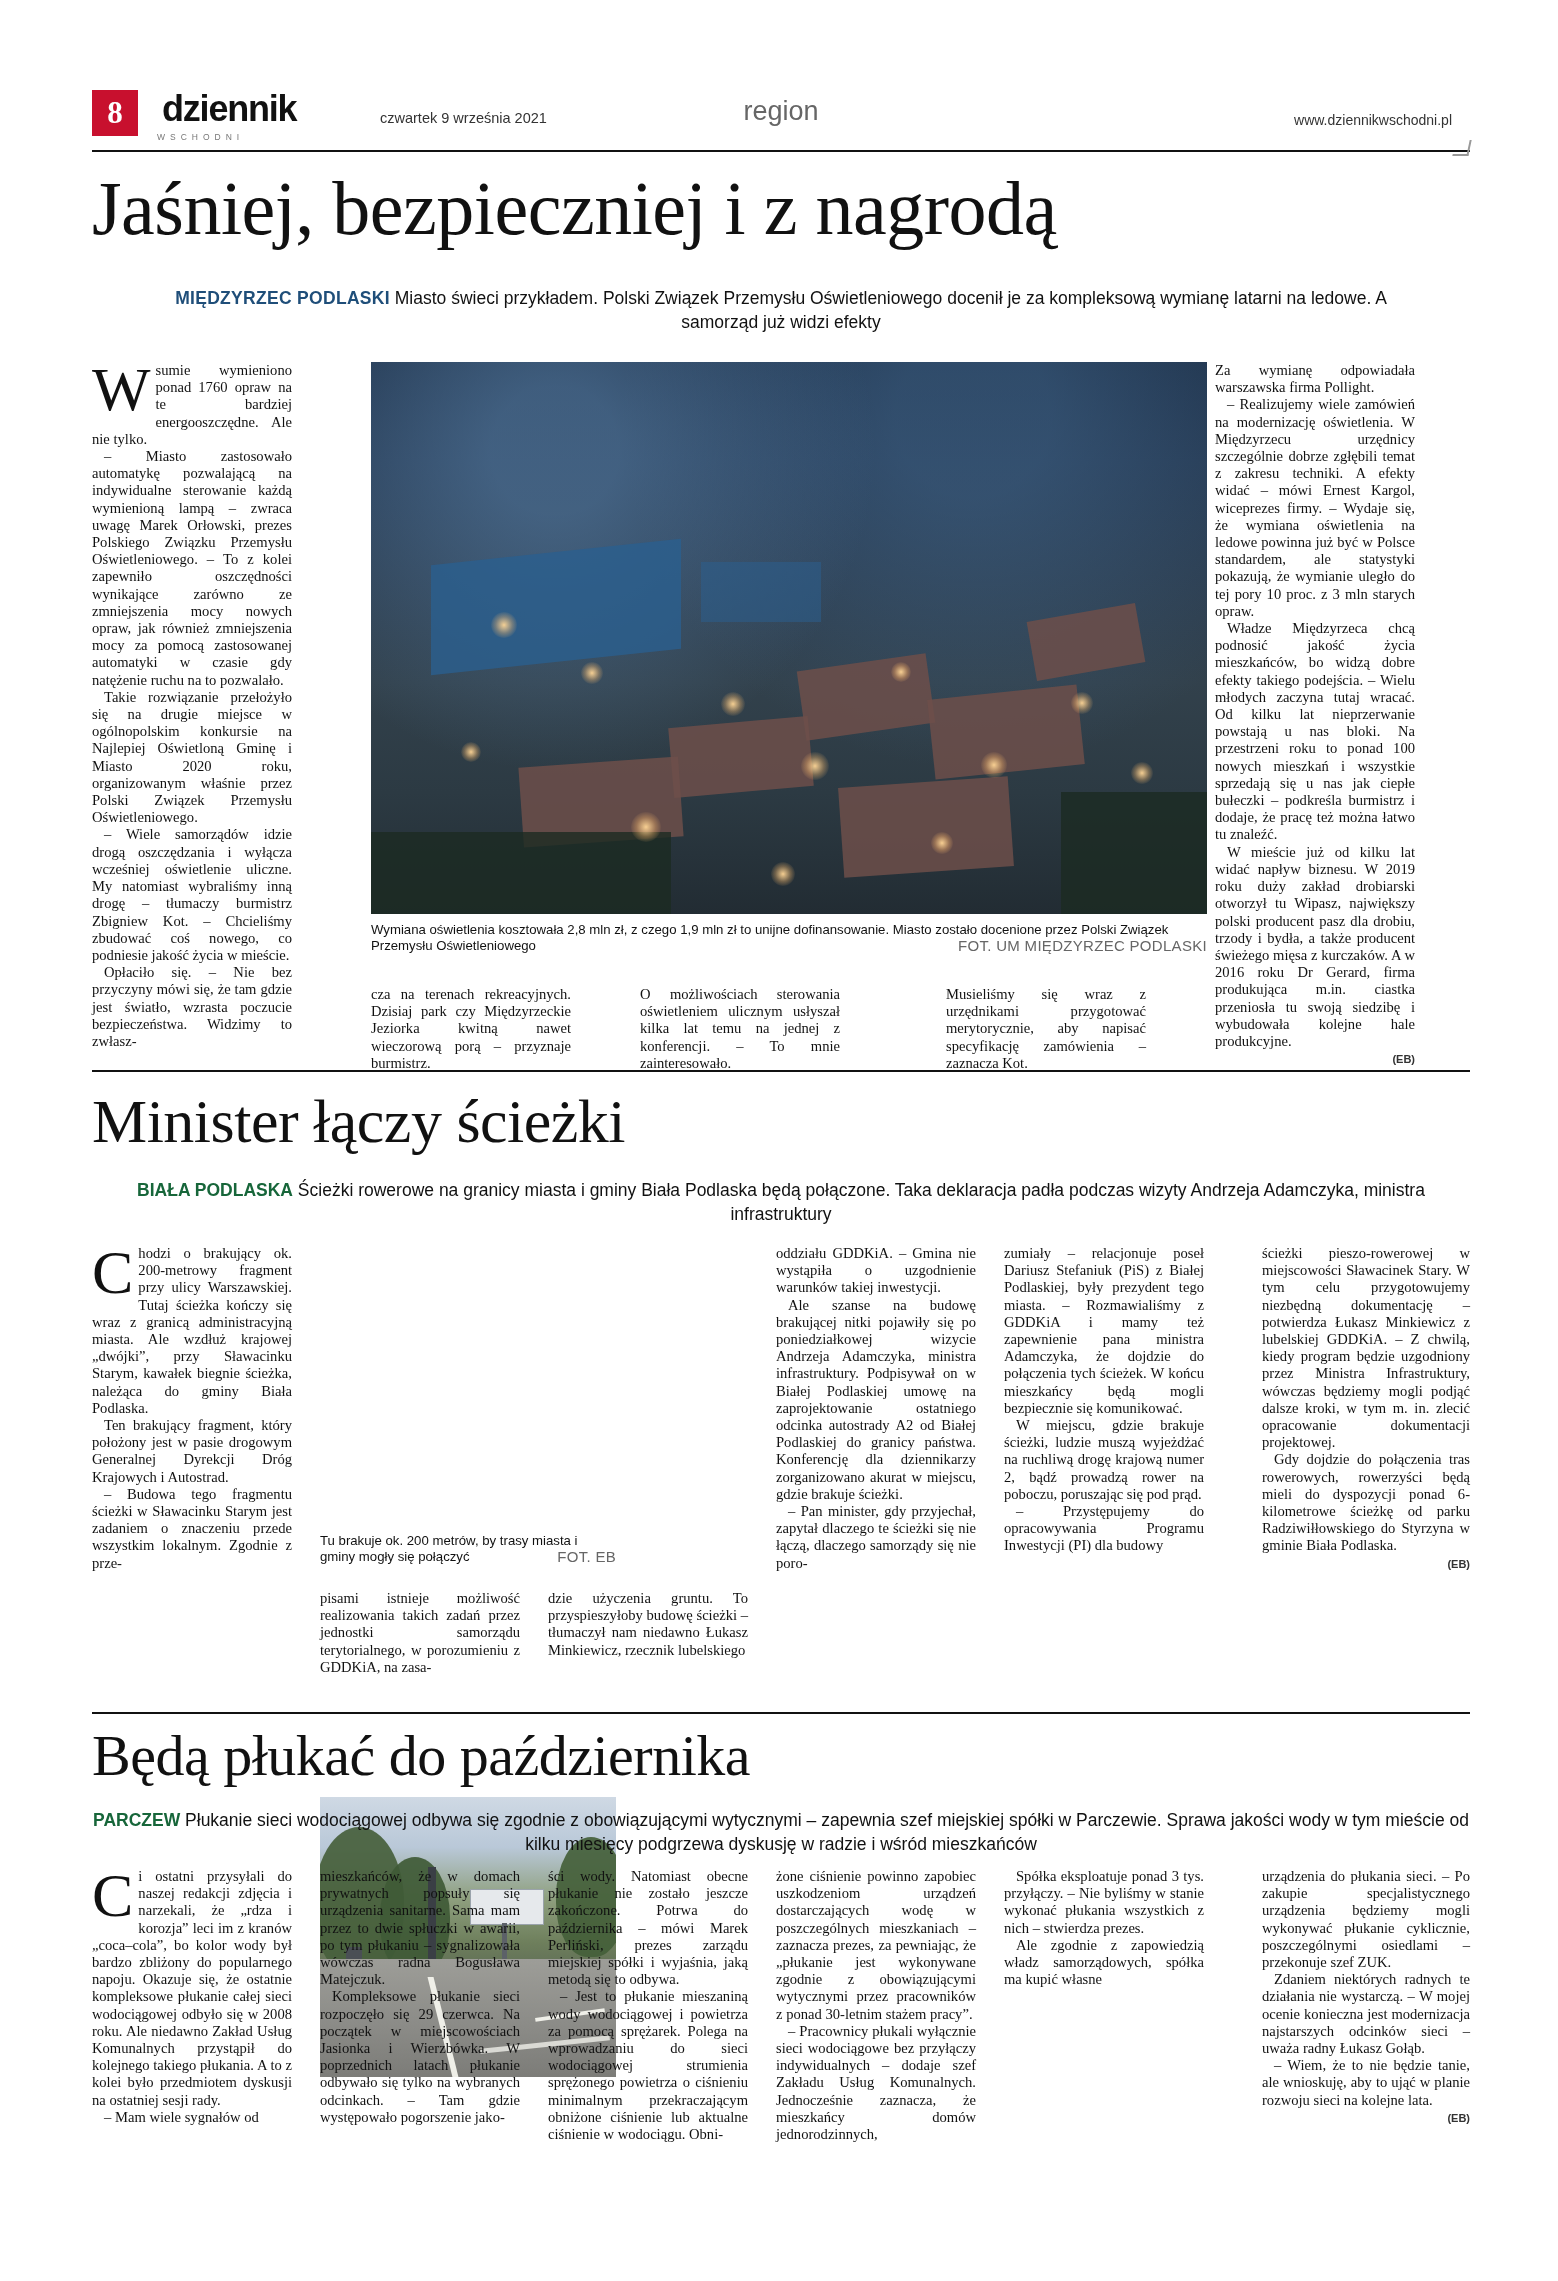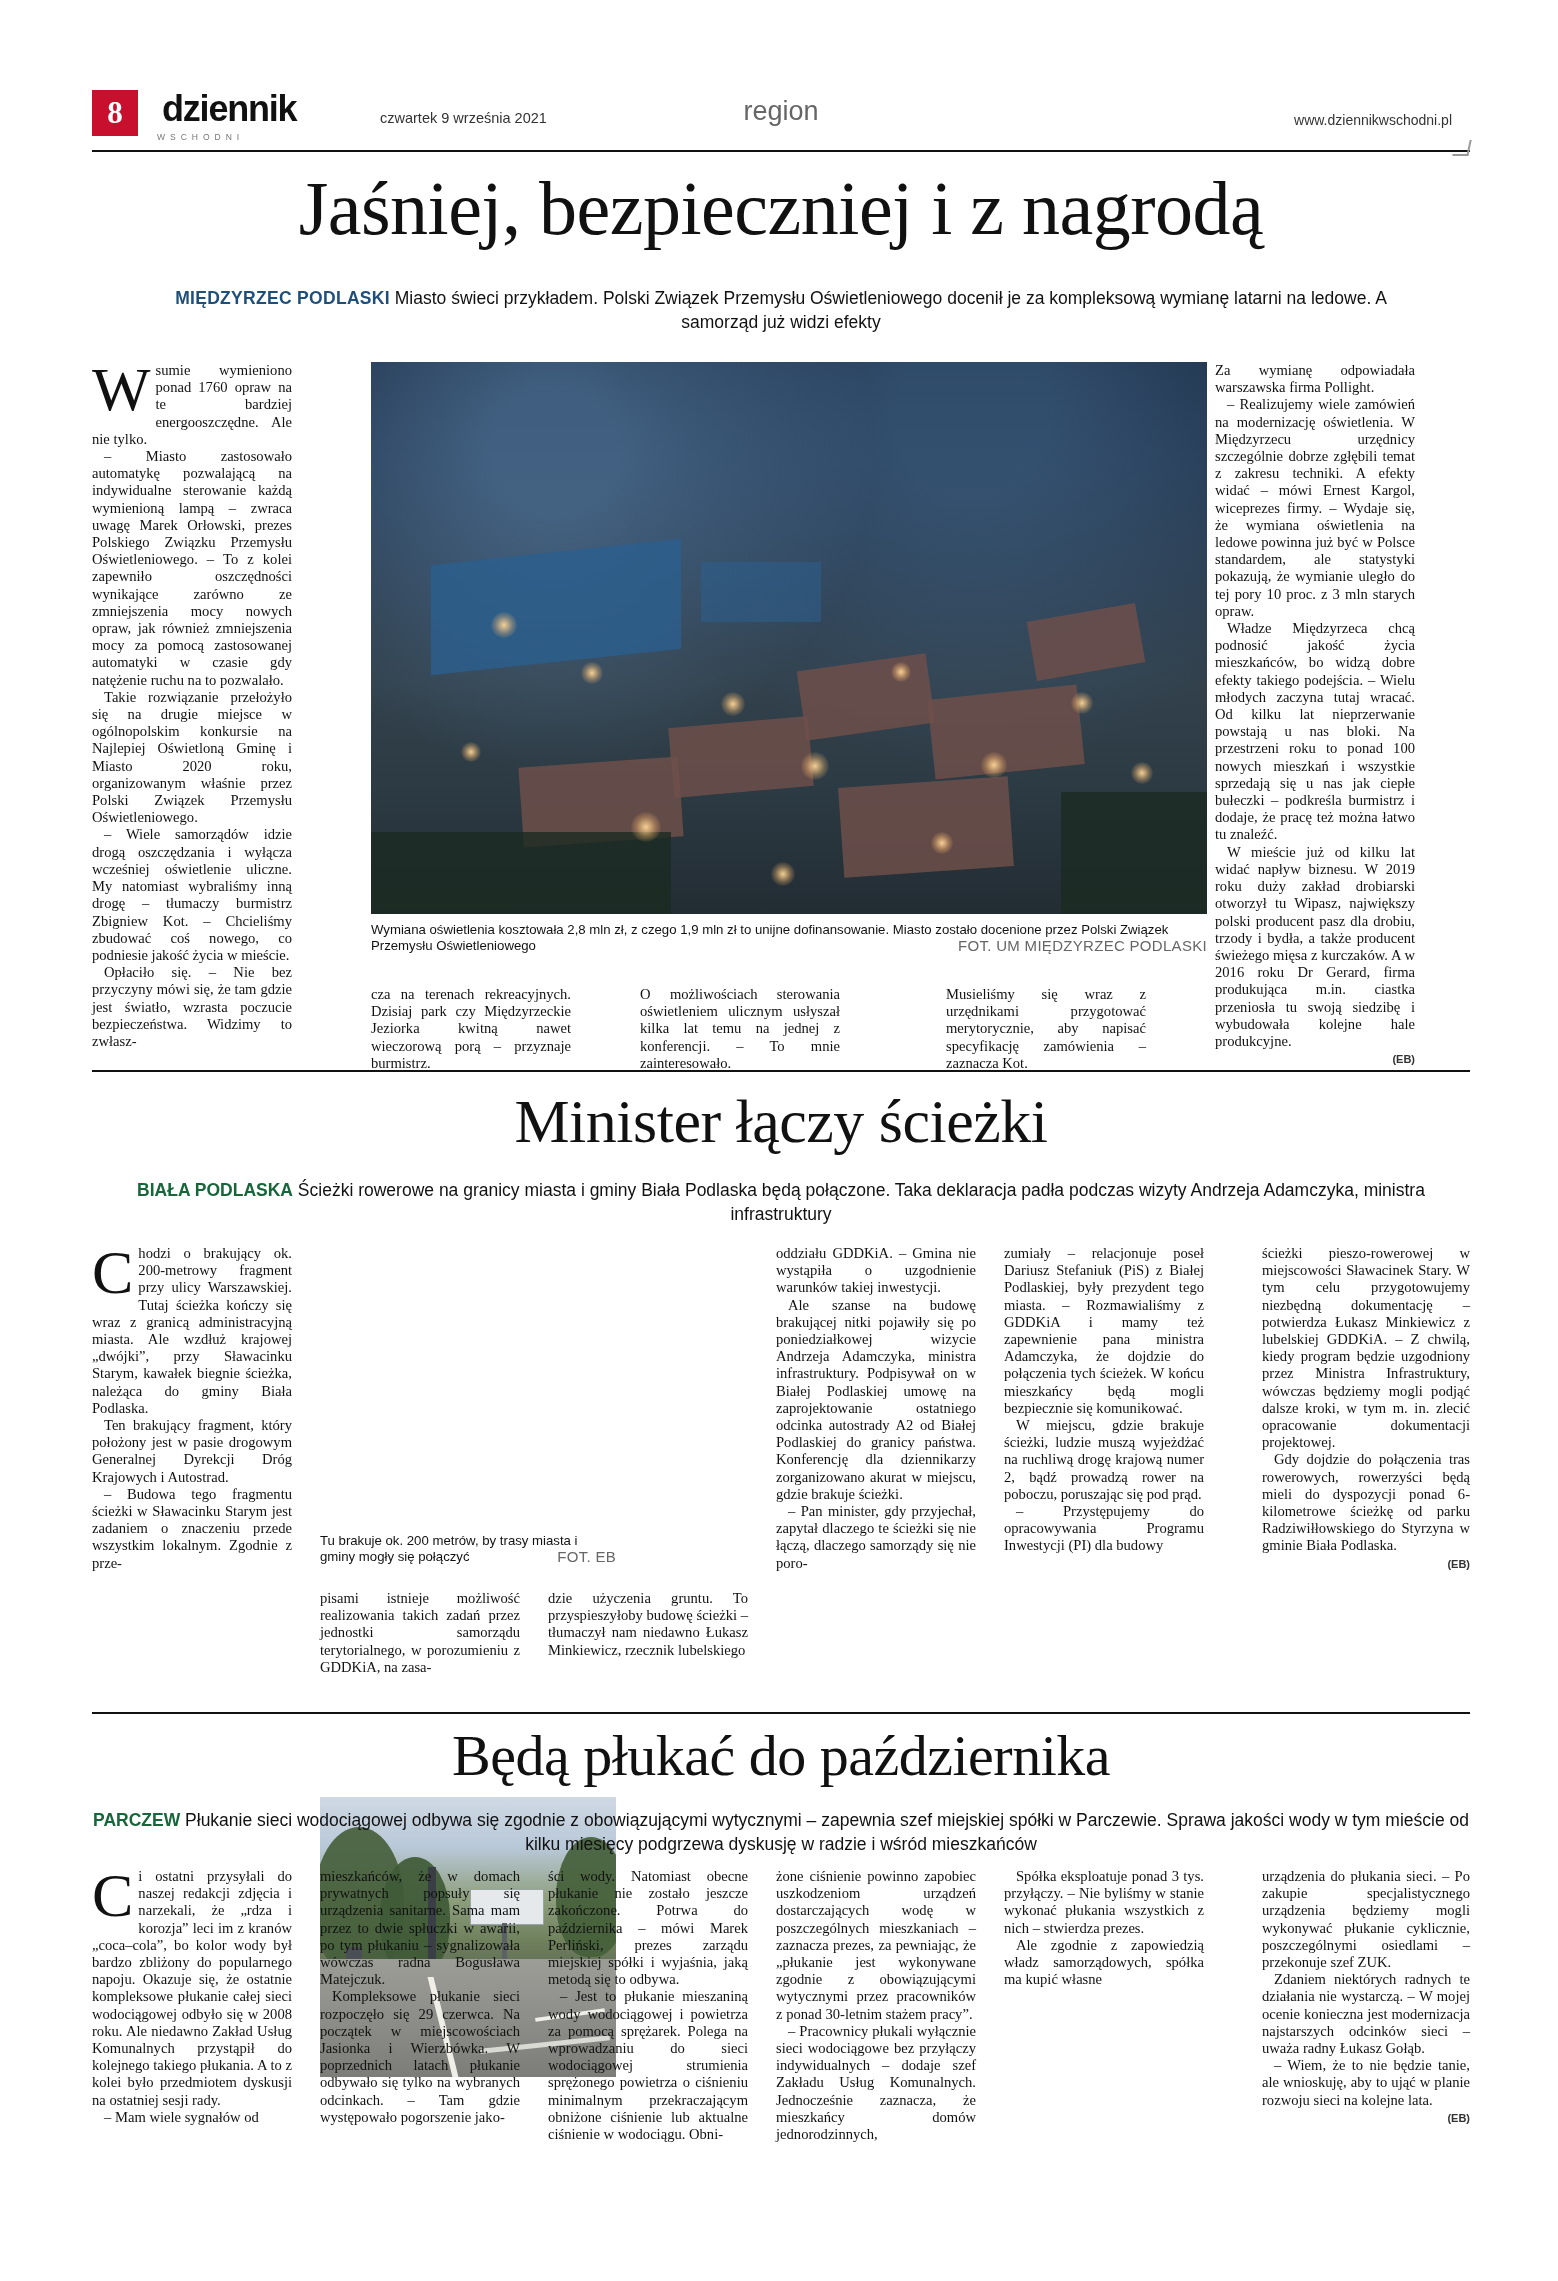--- a/index.html
+++ b/index.html
@@ -102,21 +102,21 @@
     width: 14px;
     height: 14px;
     border-right: 2px solid #999;
     border-bottom: 2px solid #999;
     transform: skewX(-12deg);
   }
 
   
   .headline {
     position: absolute;
-    text-align: center;
+    text-align: left;
     font-family: "Liberation Serif", serif;
     font-weight: normal;
     color: #111;
     letter-spacing: -0.5px;
   }
   .deck {
     position: absolute;
     text-align: center;
     font-family: "Liberation Sans", sans-serif;
     font-size: 17.5px;

